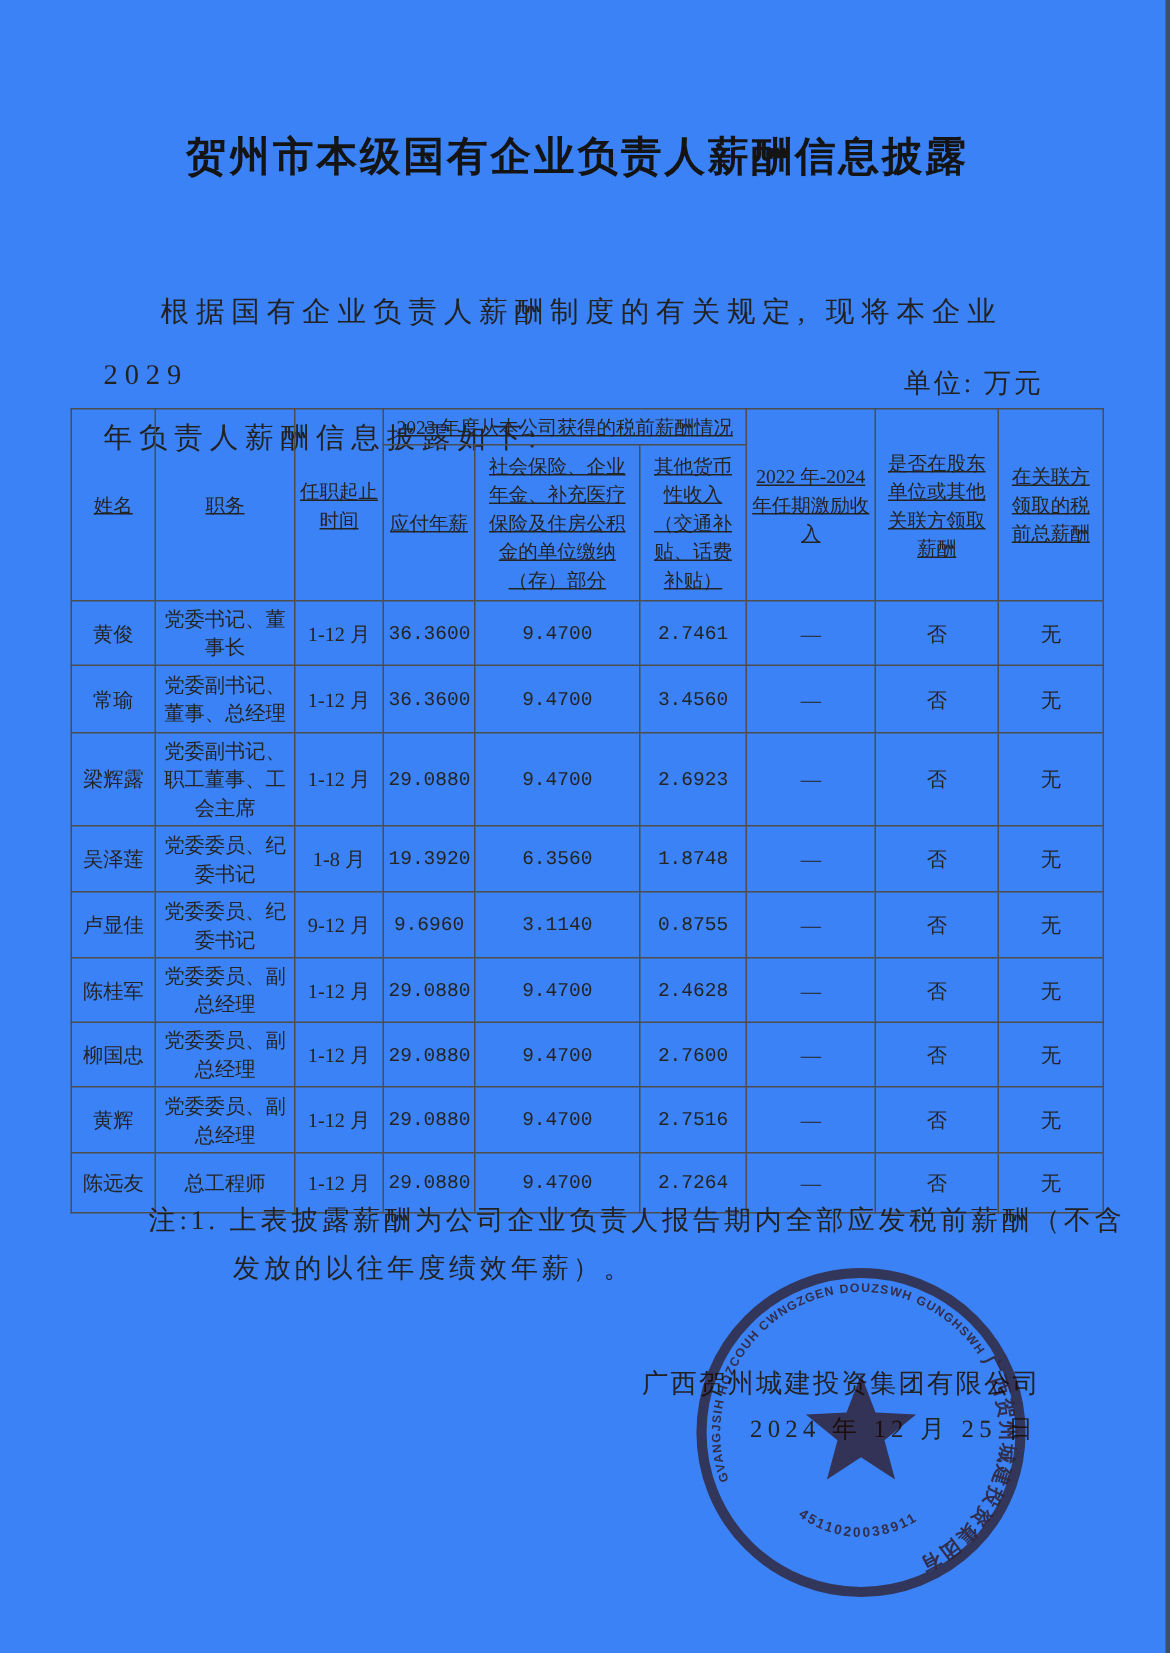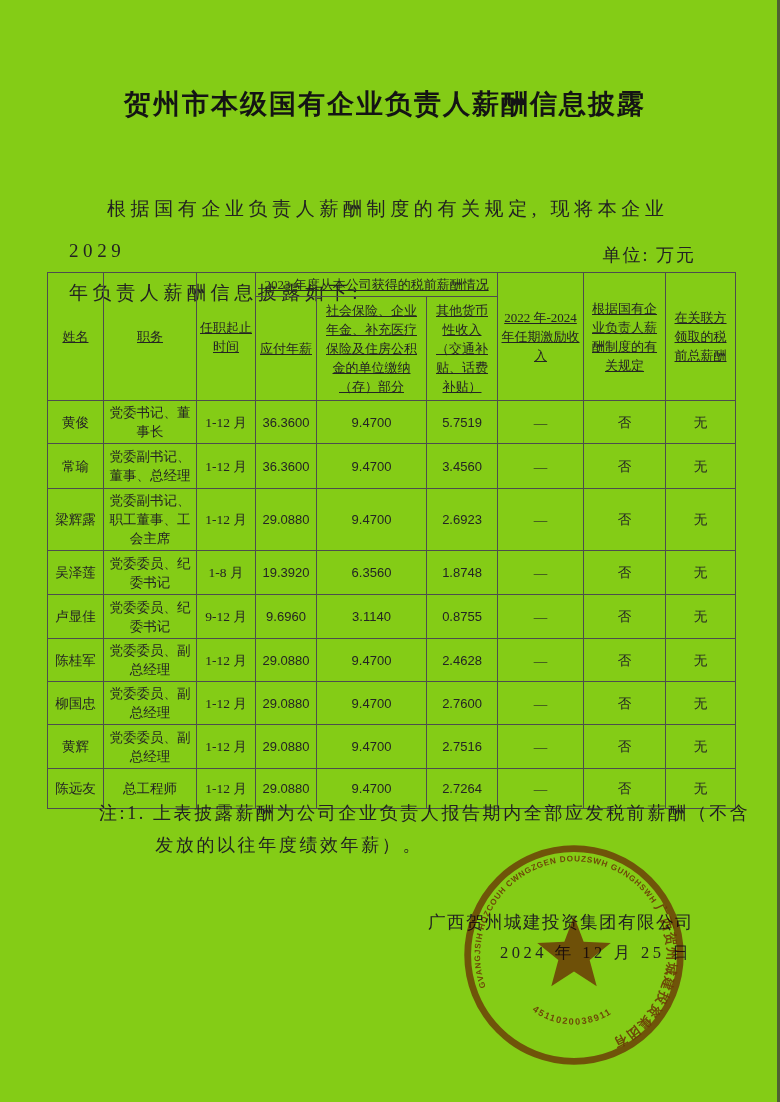--- a/index.html
+++ b/index.html
@@ -6,21 +6,21 @@
   body{
     width:780px;height:1102px;
     background:#f4f4f2;
     font-family:"Liberation Serif", serif;
     color:#1f1f1f;
     position:relative;
     overflow:hidden;
   }
   .page{
     position:absolute;inset:0;
-    background:#84cc16;
+    background:#3b82f6;
   }
   .scan-edge{
     position:absolute;right:0;top:0;bottom:0;width:3px;
     background:#3c3c3c;opacity:.75;
   }
   .doc-title{
     position:absolute;top:86px;left:0;right:10px;
     text-align:center;
     font-family:"Liberation Sans", sans-serif;
     font-weight:bold;
@@ -49,21 +49,21 @@
   table.salary th, table.salary td{
     border:1px solid #4d4d4d;
     padding:2px 3px;
     text-align:center;
     vertical-align:middle;
     font-weight:normal;
     line-height:19px;
   }
   table.salary th{ font-size:13px;text-decoration:underline; }
   td.pos{ text-align:left;padding-left:5px;margin-left:44px; }
-  td.num{ font-family:Liberation Sans, sans-serif; font-size:13px; }
+  td.num{ font-family:Liberation Mono, monospace; font-size:13px; }
   .notes{
     position:absolute;left:99px;top:797px;width:625px;
     font-size:18px;letter-spacing:2.6px;line-height:32px;color:#222;
   }
   .notes .note-row{ display:flex; }
   .notes .note1{ padding-left:28px;text-indent:-28px; width:598px;}
   .notes .note2{ padding-left:28px; margin-top:1px;}
   .signature{
     position:absolute;left:0;top:0;width:780px;height:1102px;pointer-events:none;
   }
@@ -113,37 +113,37 @@
         <col style="width:82px">
         <col style="width:70px">
     </colgroup>
     <thead>
       <tr style="height:24px">
         <th rowspan="2">姓名</th>
         <th rowspan="2">职务</th>
         <th rowspan="2">任职起止时间</th>
         <th colspan="3">2023 年度从本公司获得的税前薪酬情况</th>
         <th rowspan="2">2022 年-2024 年任期激励收入</th>
-        <th rowspan="2">根据国有企业负责人薪酬制度的有关规定</th>
+        <th rowspan="2">是否在股东单位或其他关联方领取薪酬</th>
         <th rowspan="2">在关联方领取的税前总薪酬</th>
       </tr>
       <tr style="height:104px">
         <th>应付年薪</th>
         <th>社会保险、企业年金、补充医疗保险及住房公积金的单位缴纳（存）部分</th>
         <th>其他货币性收入（交通补贴、话费补贴）</th>
       </tr>
     </thead>
     <tbody>
       <tr style="height:32px">
         <td>黄俊</td>
         <td class="pos">党委书记、董事长</td>
         <td>1-12 月</td>
         <td class="num">36.3600</td>
         <td class="num">9.4700</td>
-        <td class="num">5.7519</td>
+        <td class="num">2.7461</td>
         <td>—</td>
         <td>否</td>
         <td>无</td>
       </tr>
       <tr style="height:45px">
         <td>常瑜</td>
         <td class="pos">党委副书记、董事、总经理</td>
         <td>1-12 月</td>
         <td class="num">36.3600</td>
         <td class="num">9.4700</td>

